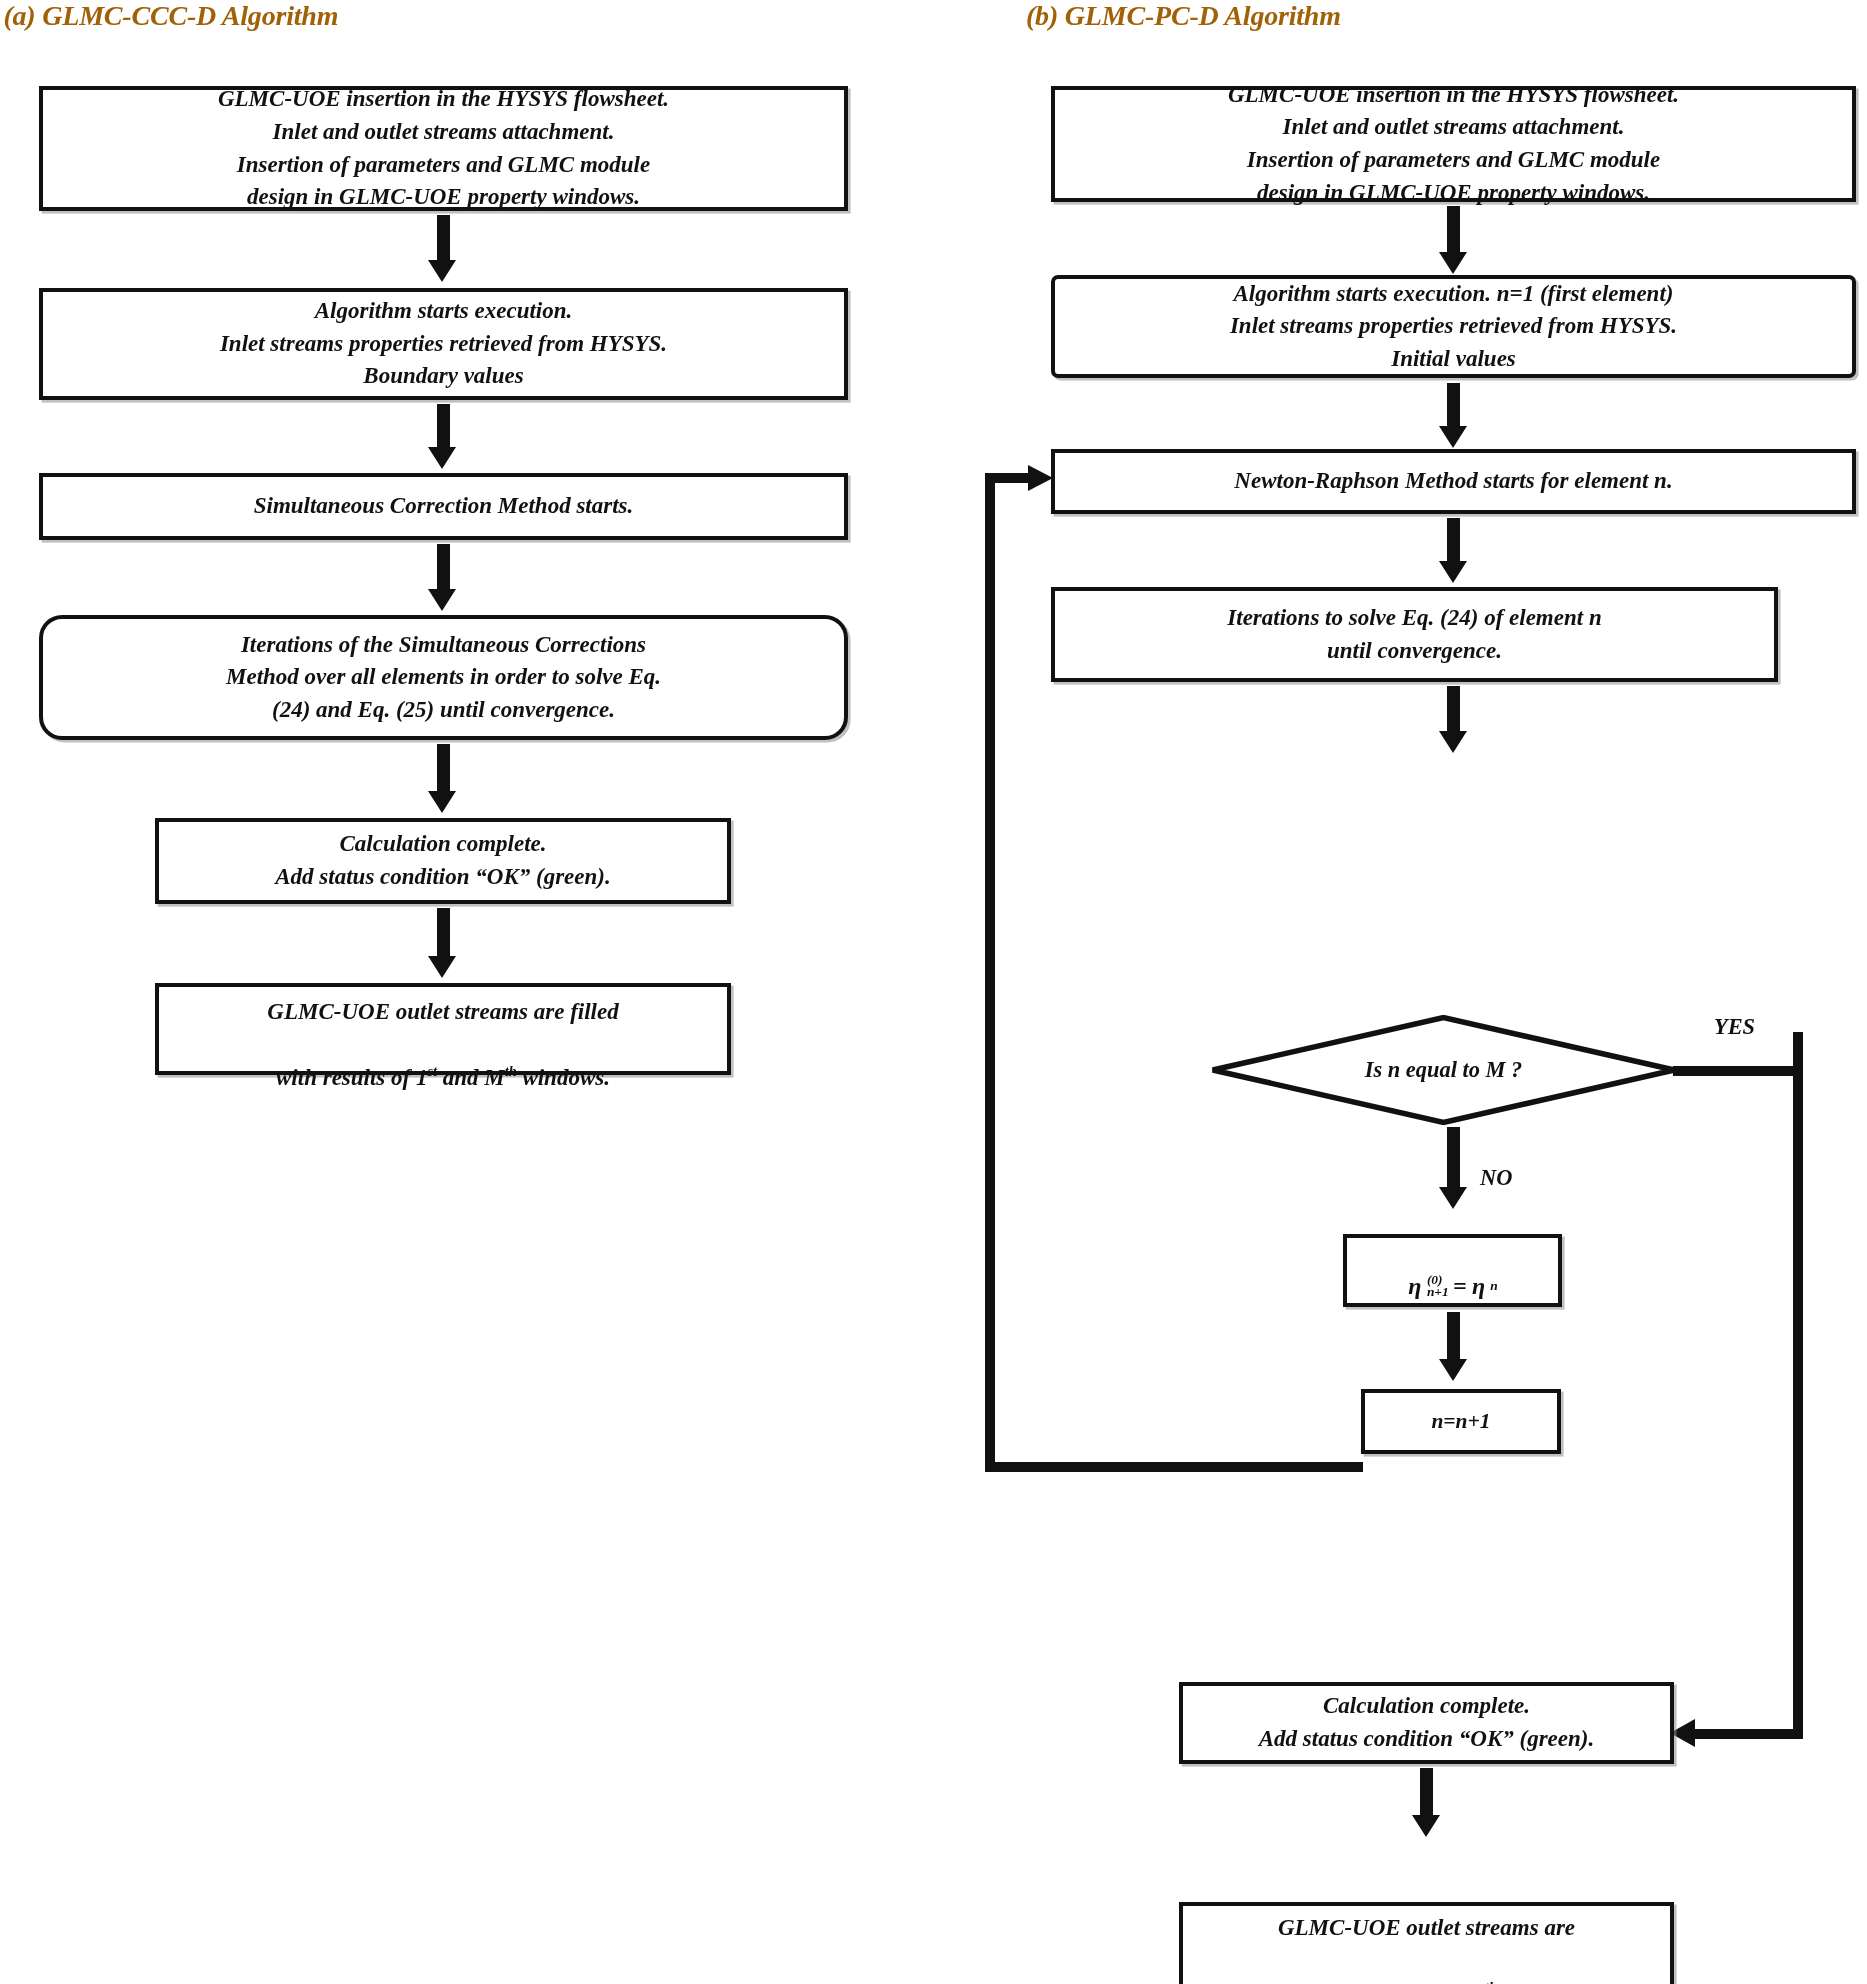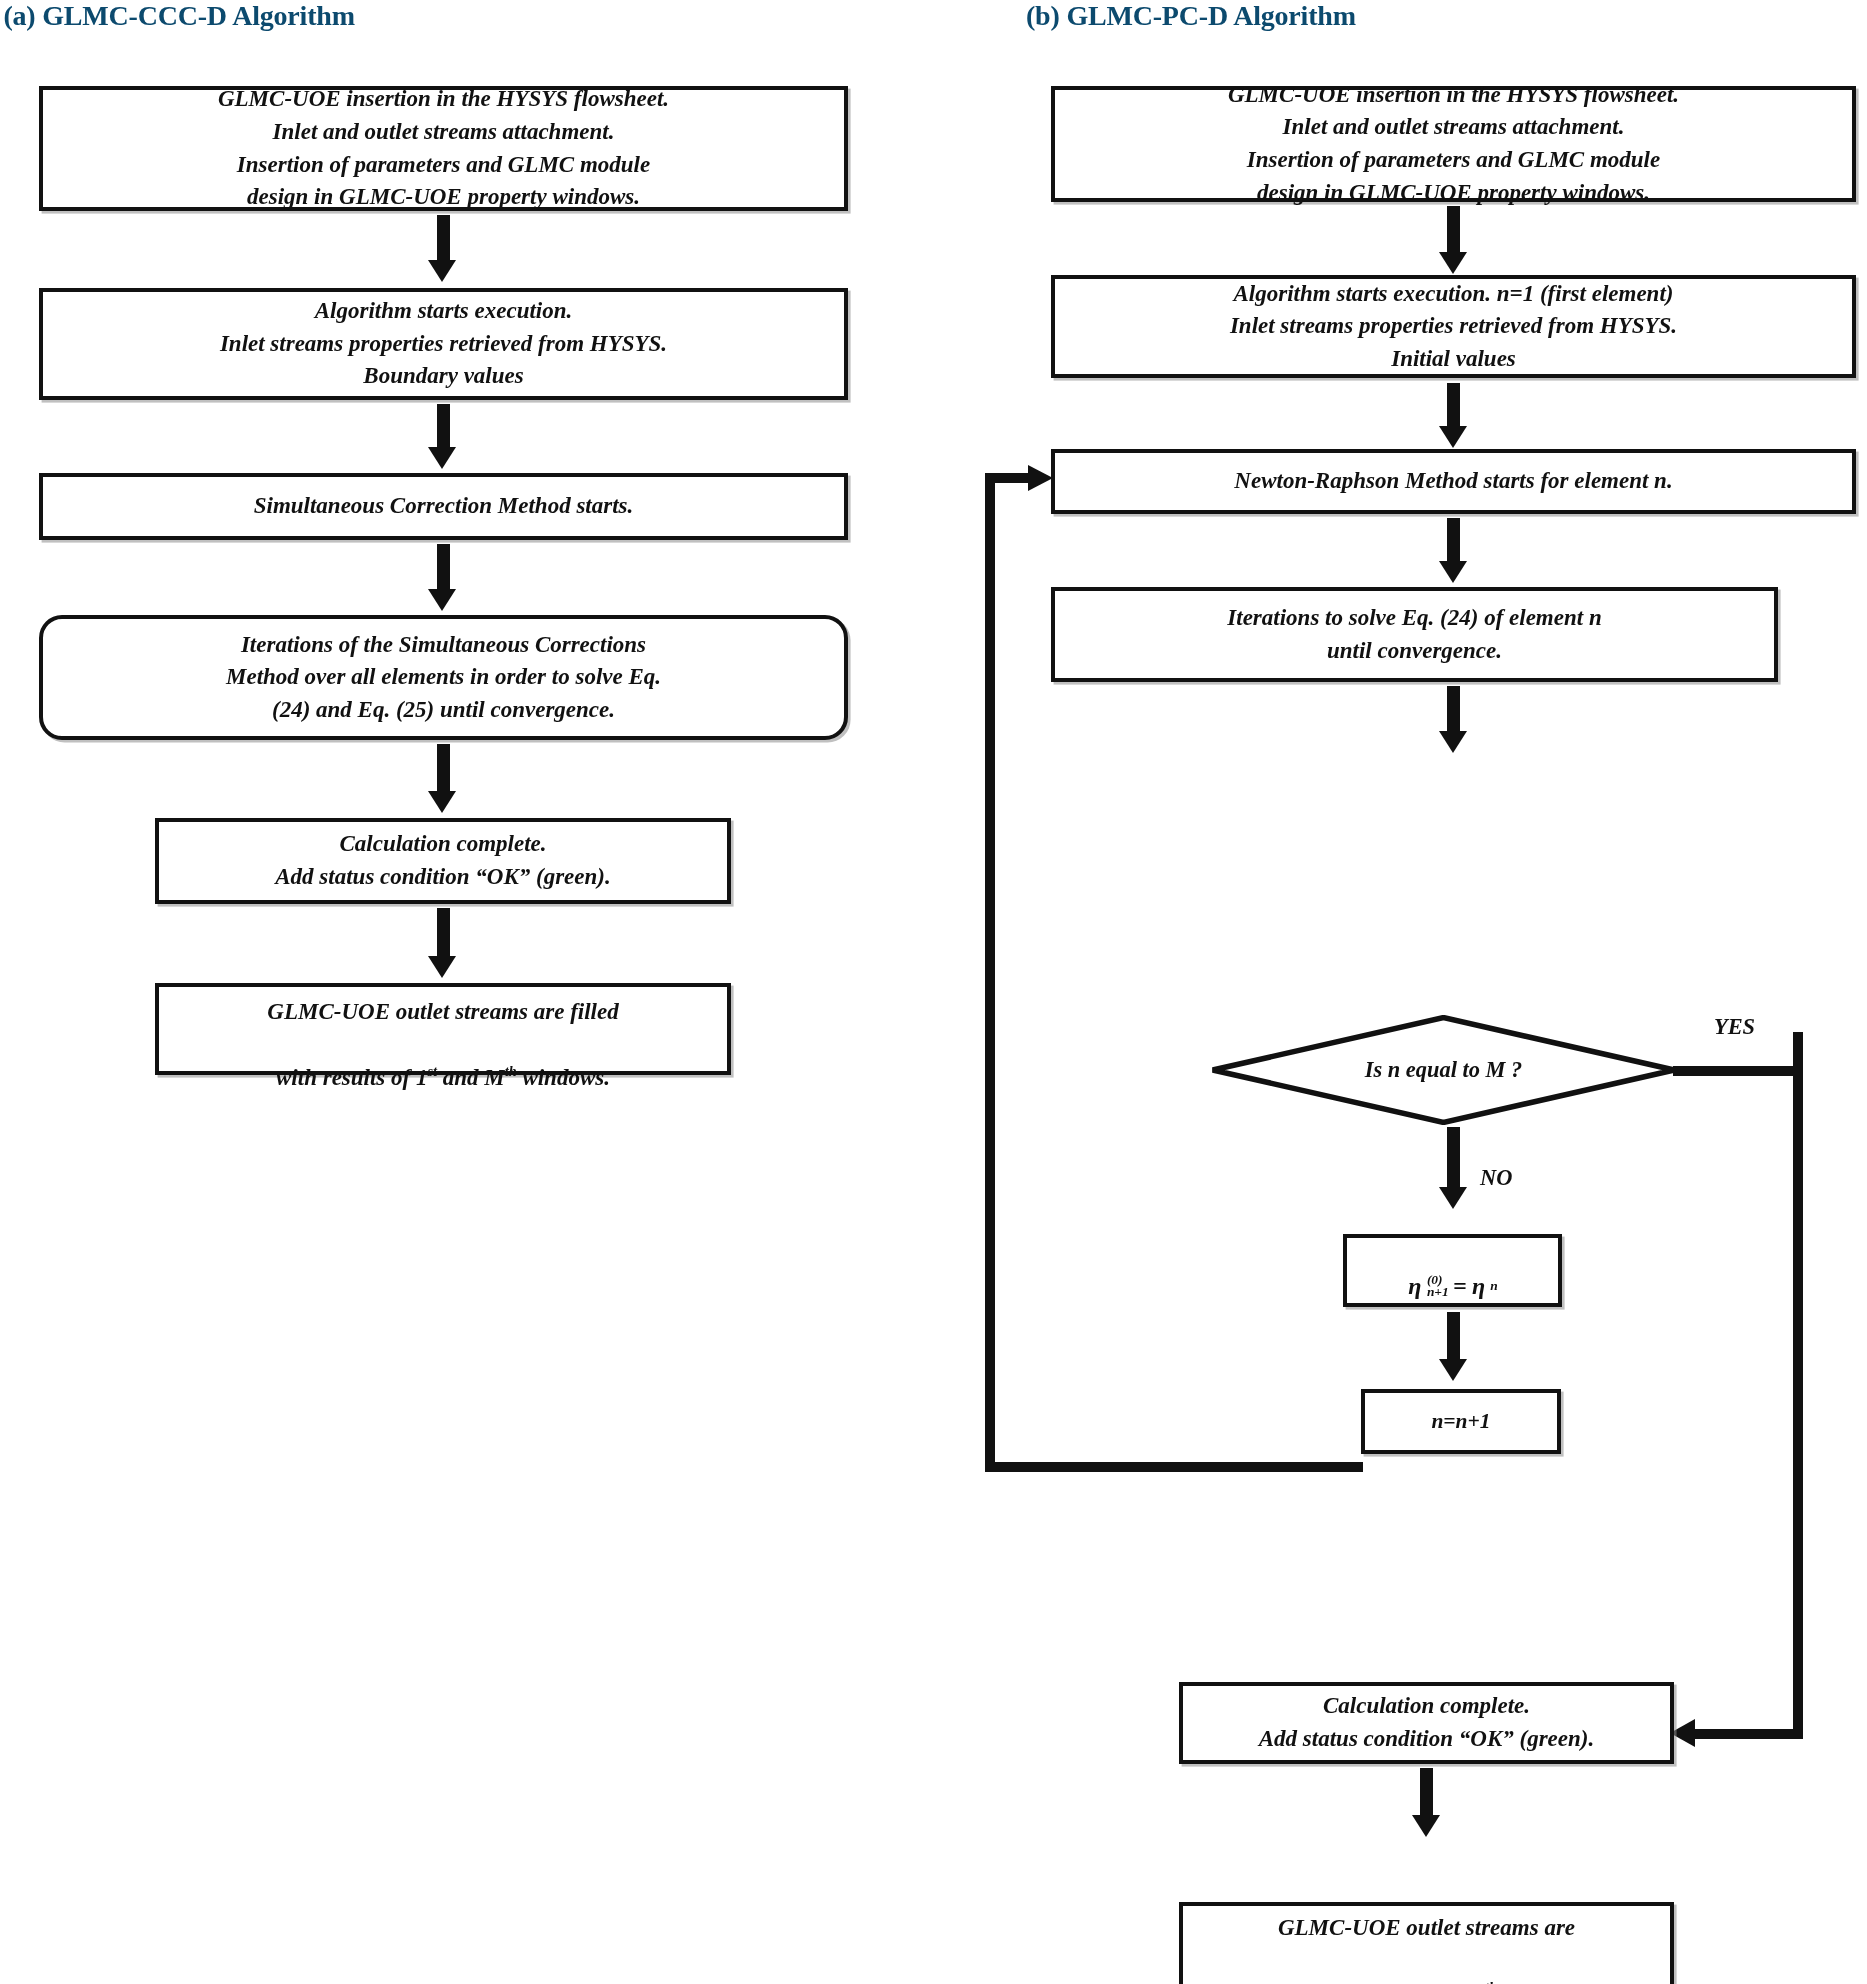--- a/index.html
+++ b/index.html
@@ -4,21 +4,21 @@
 <style>
   html,body{margin:0;padding:0;background:#fff;}
   body{width:1868px;height:1985px;position:relative;
        font-family:"Liberation Serif","DejaVu Serif",serif;
        -webkit-font-smoothing:antialiased;}
 
   .abs{position:absolute;}
 
   
   .caption{
-    font-weight:bold;color:#0c4a6e;
+    font-style:italic;font-weight:bold;color:#a16207;
     font-size:28px;letter-spacing:-0.2px;white-space:nowrap;
   }
 
   
   .box{
     box-sizing:border-box;
     border:4.3px solid #111;
     background:#fff;
     display:flex;align-items:center;justify-content:center;
     text-align:center;
@@ -145,21 +145,21 @@
 <div class="abs box" style="left:1051px;top:86px;width:805px;height:116px;">
   <div class="txt">GLMC-UOE insertion in the HYSYS  flowsheet.
 Inlet and outlet streams attachment.
 Insertion of parameters and GLMC module
 design in GLMC-UOE  property windows.</div>
 </div>
 
 <div class="abs vline" style="left:1447px;top:206px;width:13px;height:47px;"></div>
 <div class="abs arrow-down" style="left:1439px;top:252px;"></div>
 
-<div class="abs box" style="left:1051px;top:275px;width:805px;height:103px;">
+<div class="abs box" style="left:1051px;top:275px;width:805px;height:103px;border-radius:7px;">
   <div class="txt">Algorithm starts execution. n=1  (first element)
 Inlet streams properties retrieved from HYSYS.
 Initial values</div>
 </div>
 
 <div class="abs vline" style="left:1447px;top:383px;width:13px;height:45px;"></div>
 <div class="abs arrow-down" style="left:1439px;top:426px;"></div>
 
 <div class="abs box" style="left:1051px;top:449px;width:805px;height:65px;">
   <div class="txt">Newton-Raphson Method starts for element n.</div>

